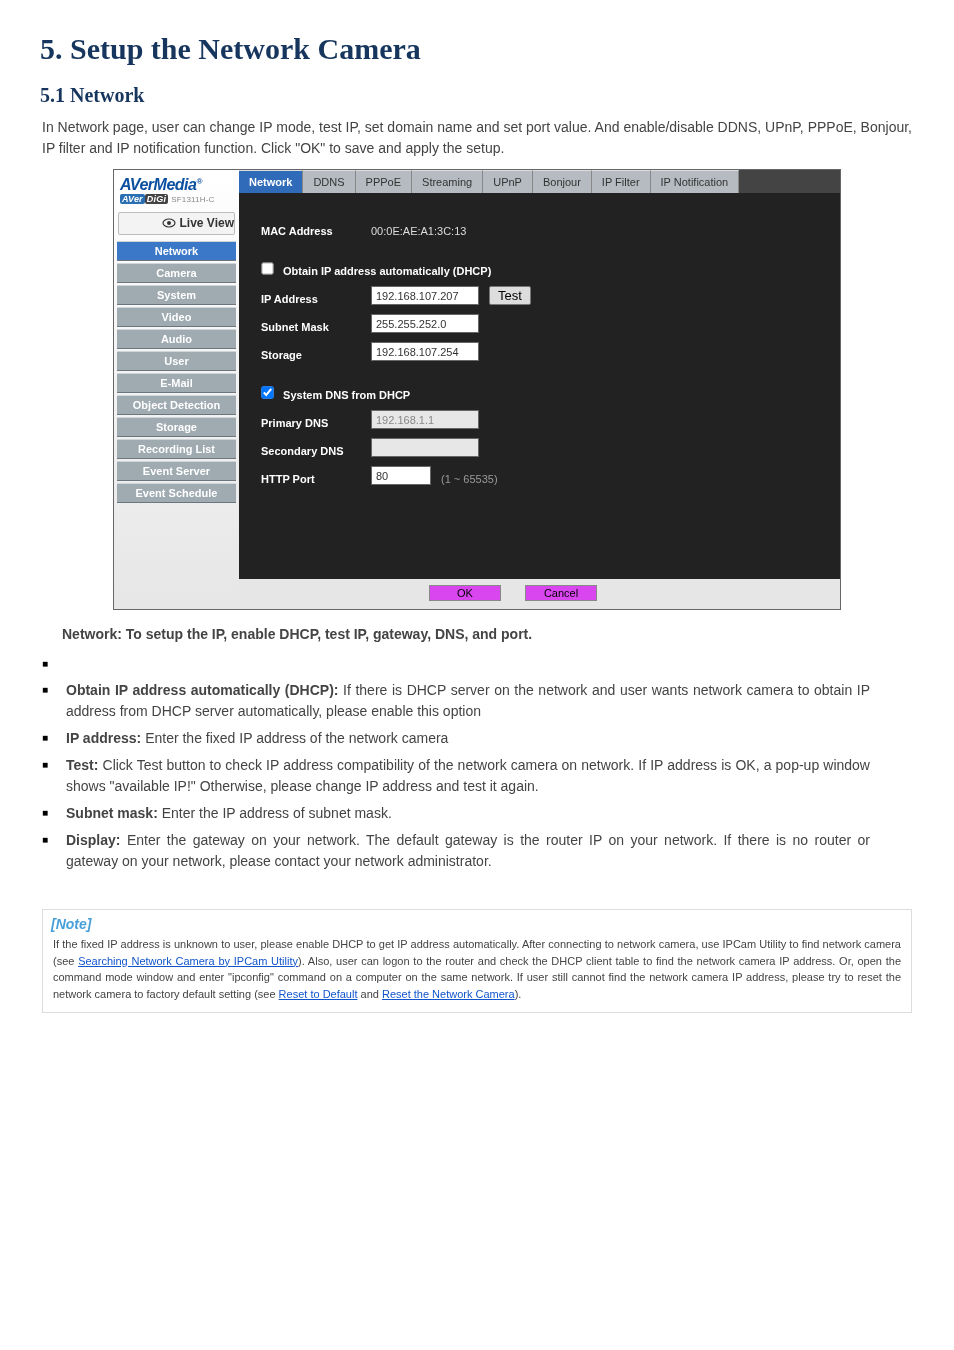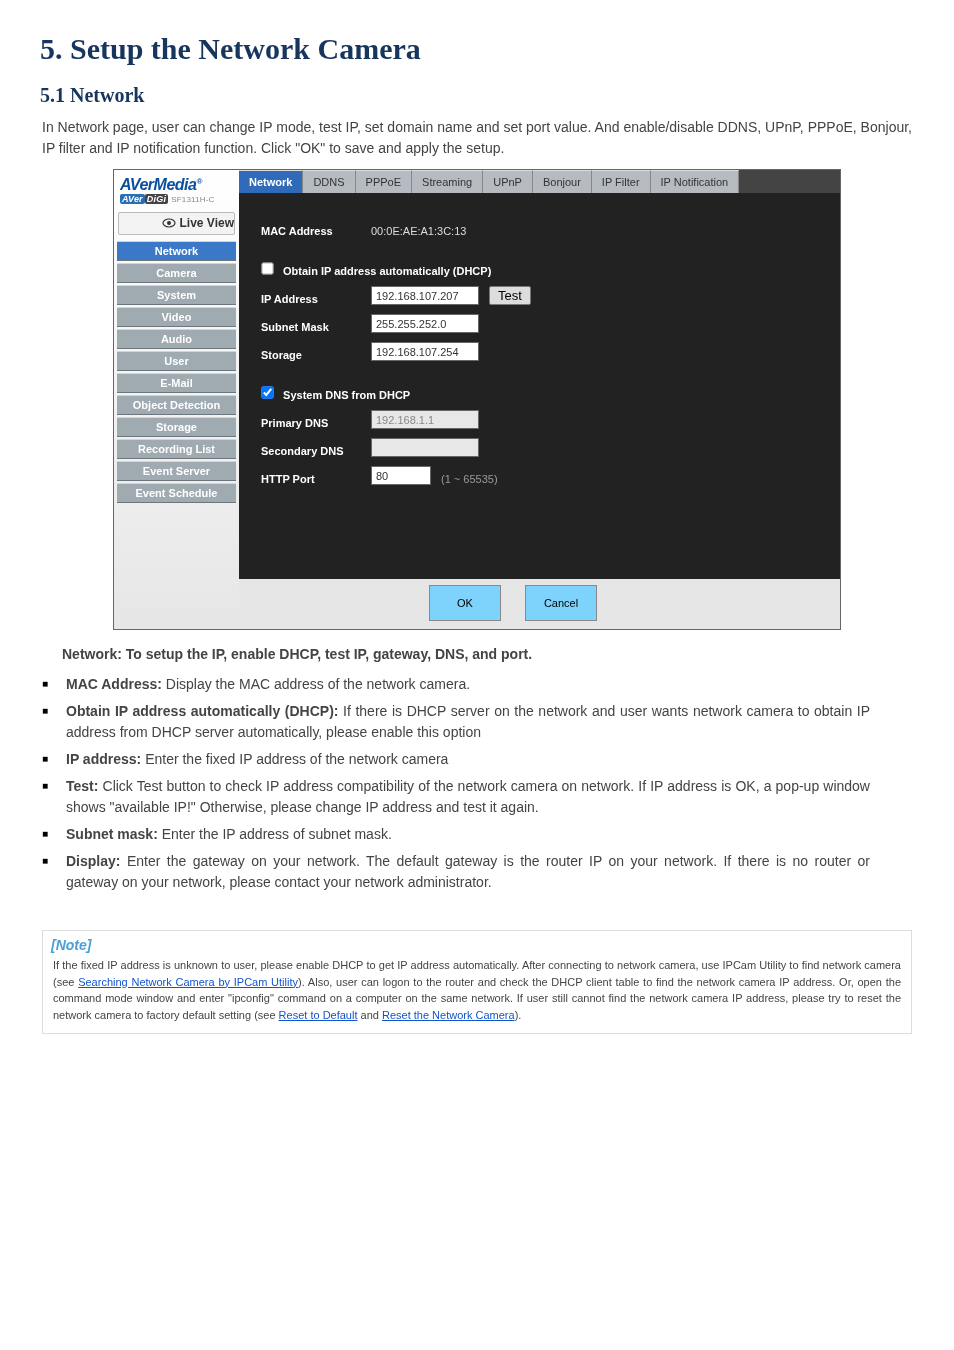--- a/index.html
+++ b/index.html
@@ -46,21 +46,21 @@
   .ss-row { display:flex; align-items:flex-end; min-height:26px; margin:2px 0; }
   .ss-label { width:110px; color:#fff; font-size:11px; font-weight:bold; }
   .ss-value { color:#ddd; font-size:11px; }
   .ss-input { background:#fff; border:1px solid #666; height:19px; width:108px; padding:0 4px; font-size:11px; color:#333; }
   .ss-input.dis { background:#e7e7e7; color:#888; }
   .ss-btn { background:#ddd; border:1px solid #777; border-radius:2px; height:19px; padding:0 8px; font-size:13px; margin-left:10px; cursor:pointer; }
   .ss-chk { margin-right:6px; transform: scale(0.95); }
   .ss-hint { color:#999; font-size:11px; margin-left:10px; }
 
   .ss-foot { display:flex; gap:24px; padding:6px 0 8px 190px; background:#e6e6e6; }
-  .ss-foot button { width:72px; height:36px; font-size:11px; background:#7dd3fc; border:1px solid #888; cursor:pointer; }
+  .ss-foot button { width:72px; height:16px; font-size:11px; background:#d946ef; border:1px solid #888; cursor:pointer; }
 </style>
 </head>
 <body>
 
 <div class="page">
 
   <div class="doc-h1">5. Setup the Network Camera</div>
   <div class="doc-h2">5.1  Network</div>
   <div class="doc-p">In Network page, user can change IP mode, test IP, set domain name and set port value. And enable/disable DDNS, UPnP, PPPoE, Bonjour, IP filter and IP notification function. Click "OK" to save and apply the setup.</div>
 
@@ -162,21 +162,20 @@
       </div>
     </div>
   </div>
 
   <div style="height:8px;"></div>
   <div class="doc-p-b"><b>Network: To setup the IP, enable DHCP, test IP, gateway, DNS, and port.</b></div>
 
   <div class="doc-bullets">
     <div class="doc-bullet">
         <span class="sq">■</span>
-        <span class="bt"><b>MAC Address: </b><span>Display the MAC address of the network camera.</span></span>
       </div>
     <div class="doc-bullet">
         <span class="sq">■</span>
         <span class="bt"><b>Obtain IP address automatically (DHCP): </b><span>If there is DHCP server on the network and user wants network camera to obtain IP address from DHCP server automatically, please enable this option</span></span>
       </div>
     <div class="doc-bullet">
         <span class="sq">■</span>
         <span class="bt"><b>IP address: </b><span>Enter the fixed IP address of the network camera</span></span>
       </div>
     <div class="doc-bullet">

